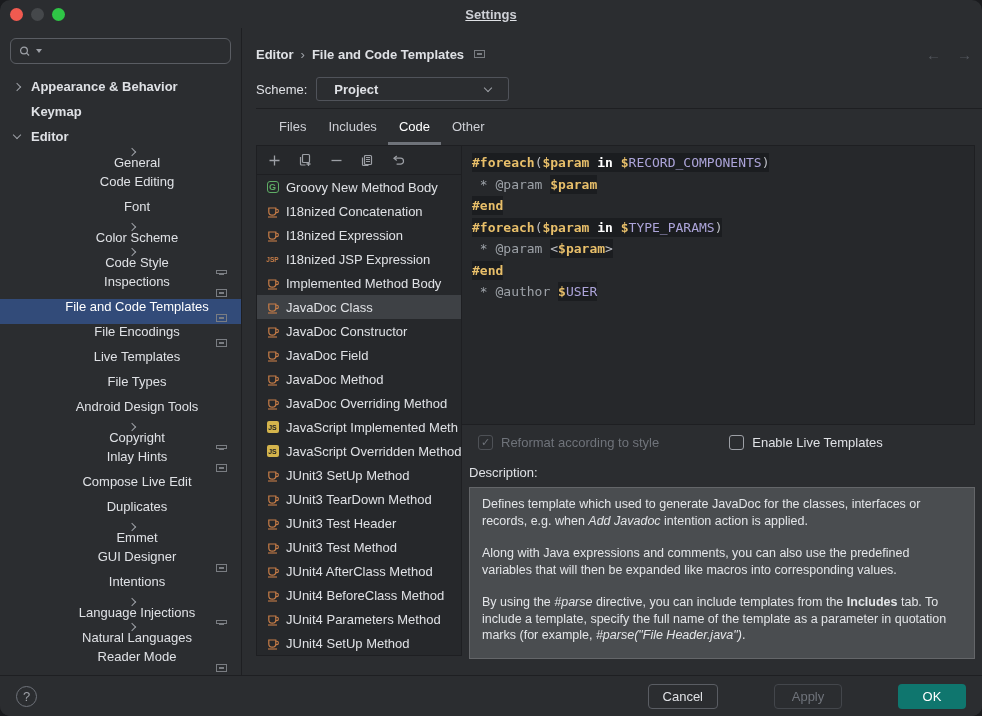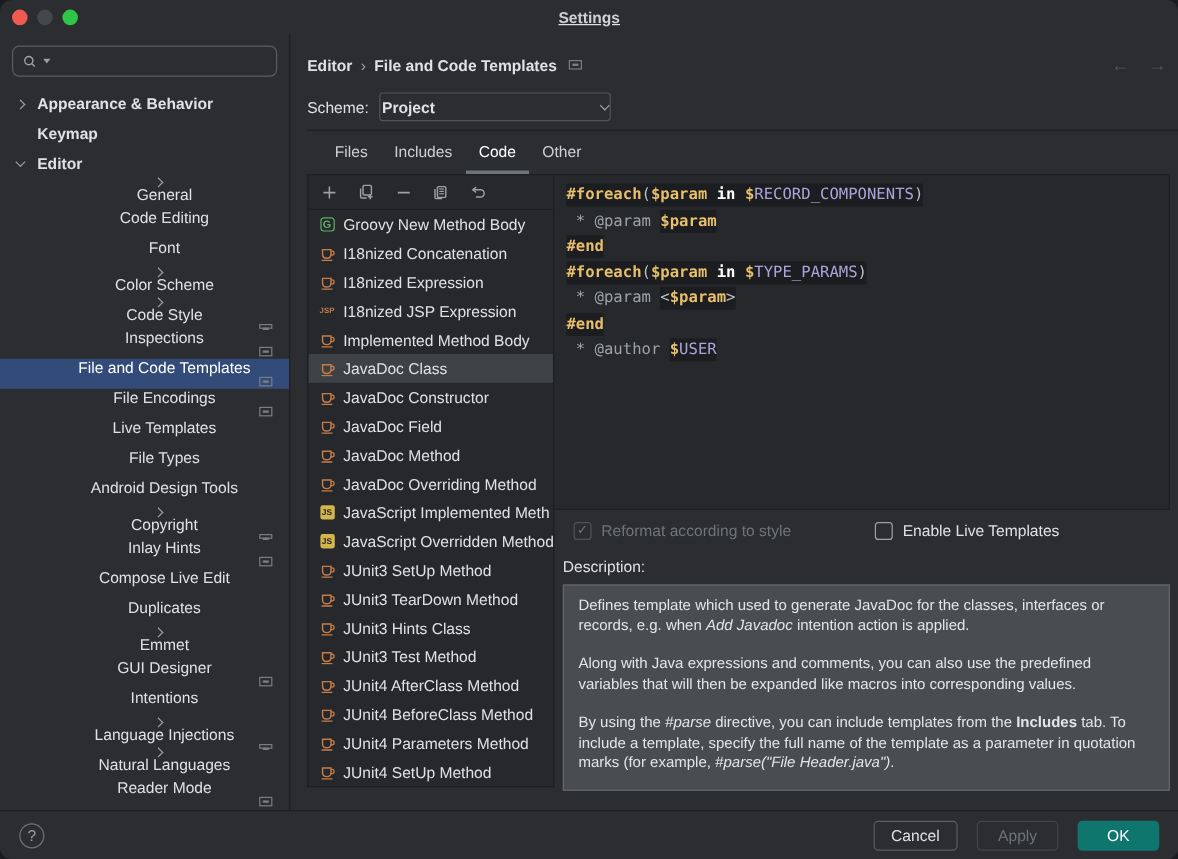--- a/index.html
+++ b/index.html
@@ -41,21 +41,21 @@
   .tree-row .screen-icon { margin-left:auto; margin-right:14px; }
   
   .main { flex:1; display:flex; flex-direction:column; padding-left:14px; overflow:hidden; }
   .header-row { margin-top:14px; height:24px; display:flex; align-items:center; padding-right:10px; }
   .crumb { font-weight:bold; color:#DFE1E5; }
   .crumb-sep { color:#9DA0A6; margin:0 7px; font-size:13px; }
   .header-row .screen-icon { margin-left:10px; }
   .nav-arrows { margin-left:auto; display:flex; gap:16px; color:#53565C; font-size:15px; }
   .scheme-row { margin-top:11px; height:24px; display:flex; align-items:center; }
   .scheme-label { margin-right:9px; }
-  .scheme-select { width:193px; height:24px; border:1px solid #50535A; border-radius:3px; display:flex; align-items:center; padding:0 1px; cursor:default; }
+  .scheme-select { width:193px; height:24px; border:1px solid #50535A; border-radius:3px; display:flex; align-items:center; padding:0 17px; cursor:default; }
   .scheme-value { font-weight:bold; }
   .chev-down { width:6px; height:6px; border-right:1.5px solid #9DA0A6; border-bottom:1.5px solid #9DA0A6; transform:rotate(45deg); margin-left:auto; margin-top:-2px; }
   .sep-line { margin-top:7px; margin-right:0; border-top:1px solid #1E1F22; }
   .tabs-row { height:36px; display:flex; padding-left:12px; }
   .tab { padding:0 11px; line-height:36px; color:#CED0D6; cursor:default; }
   .tab.active { color:#FFFFFF; box-shadow:inset 0 -3px 0 #6F737A; }
   
   .content { display:flex; align-items:flex-start; }
   .list-panel { width:206px; flex:0 0 206px; border:1px solid #1E1F22; background:#26282B; }
   .list-toolbar { height:29px; border-bottom:1px solid #1E1F22; display:flex; align-items:center; padding:0 10px; gap:17px; }
@@ -92,21 +92,21 @@
   .desc-p:last-child { margin-bottom:0; }
   .desc-p .em { font-style:italic; }
   .desc-p .strong { font-weight:bold; }
   
   .footer { position:absolute; left:0; right:0; bottom:0; height:41px; border-top:1px solid #1E1F22;
     display:flex; align-items:center; padding:0 16px; background:#2B2D30; }
   .help-circle { width:21px; height:21px; border:1px solid #6F737A; border-radius:50%; color:#9DA0A6;
     display:flex; align-items:center; justify-content:center; font-size:13px; }
   .btns { margin-left:auto; display:flex; gap:16px; }
   .btn { min-width:68px; height:25px; border-radius:4px; border:1px solid #5A5D63; background:transparent;
-    color:#DFE1E5; font:13px "Liberation Sans",sans-serif; display:flex; align-items:center; justify-content:center; padding:0 14px; }
+    color:#DFE1E5; font:13px "Liberation Sans",sans-serif; display:flex; align-items:center; justify-content:center; padding:0 14px;margin-left:40px; }
   .btn.disabled { border-color:#43464B; color:#6F737A; }
   .btn.primary { border:none; background:#0f766e; color:#FFFFFF; }
   svg { display:block; }
 </style>
 </head>
 <body>
 
 <div class="window">
 
   <div class="titlebar">
@@ -470,21 +470,21 @@
               <div class="tpl-row">
                 <span class="tpl-icon">
                   <span>
                     <svg width="14" height="14" viewBox="0 0 14 14">
                       <path d="M2.8 4 h7 v4.2 a3.5 3.2 0 0 1 -3.5 3 a3.5 3.2 0 0 1 -3.5 -3 z" fill="none" stroke="#C77D48" stroke-width="1.2"></path>
                       <path d="M9.8 5.2 h0.9 a1.7 1.7 0 0 1 0 3.4 h-0.9" fill="none" stroke="#C77D48" stroke-width="1.1"></path>
                       <path d="M2 13 h9" stroke="#C77D48" stroke-width="1.1"></path>
                     </svg>
                   </span>
                 </span>
-                <span>JUnit3 Hints Class</span>
+                <span>JUnit3 Test Header</span>
               </div>
               <div class="tpl-row">
                 <span class="tpl-icon">
                   <span>
                     <svg width="14" height="14" viewBox="0 0 14 14">
                       <path d="M2.8 4 h7 v4.2 a3.5 3.2 0 0 1 -3.5 3 a3.5 3.2 0 0 1 -3.5 -3 z" fill="none" stroke="#C77D48" stroke-width="1.2"></path>
                       <path d="M9.8 5.2 h0.9 a1.7 1.7 0 0 1 0 3.4 h-0.9" fill="none" stroke="#C77D48" stroke-width="1.1"></path>
                       <path d="M2 13 h9" stroke="#C77D48" stroke-width="1.1"></path>
                     </svg>
                   </span>

